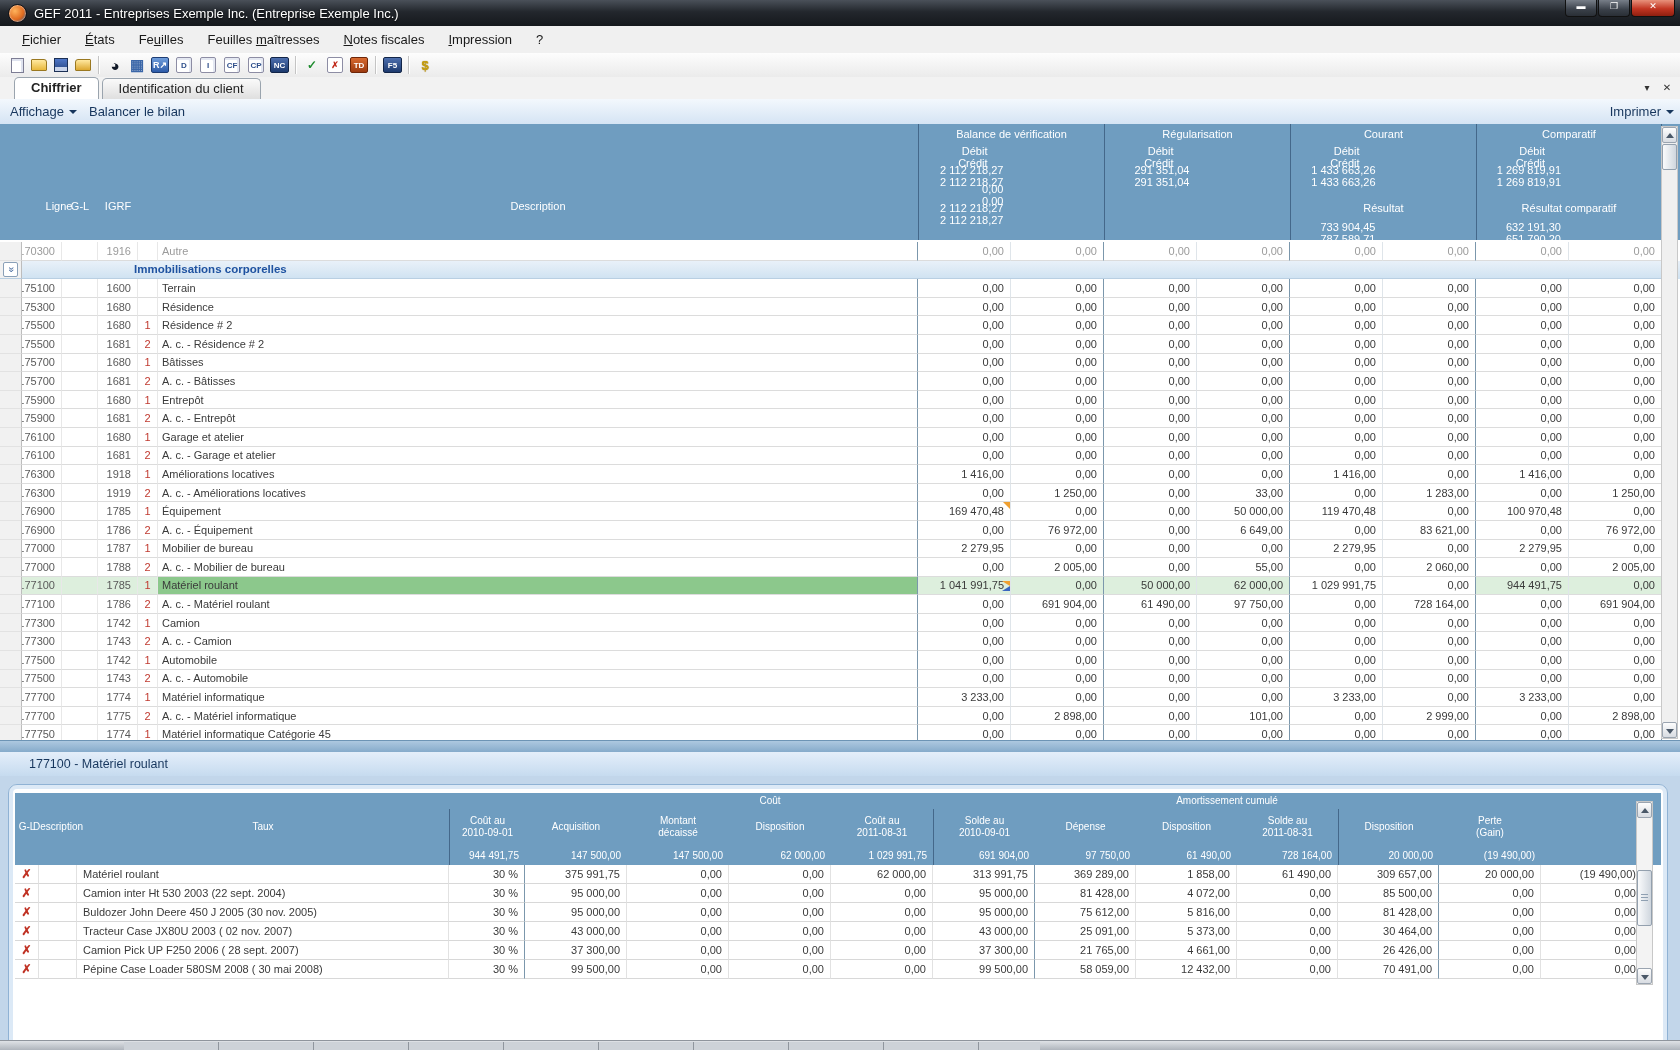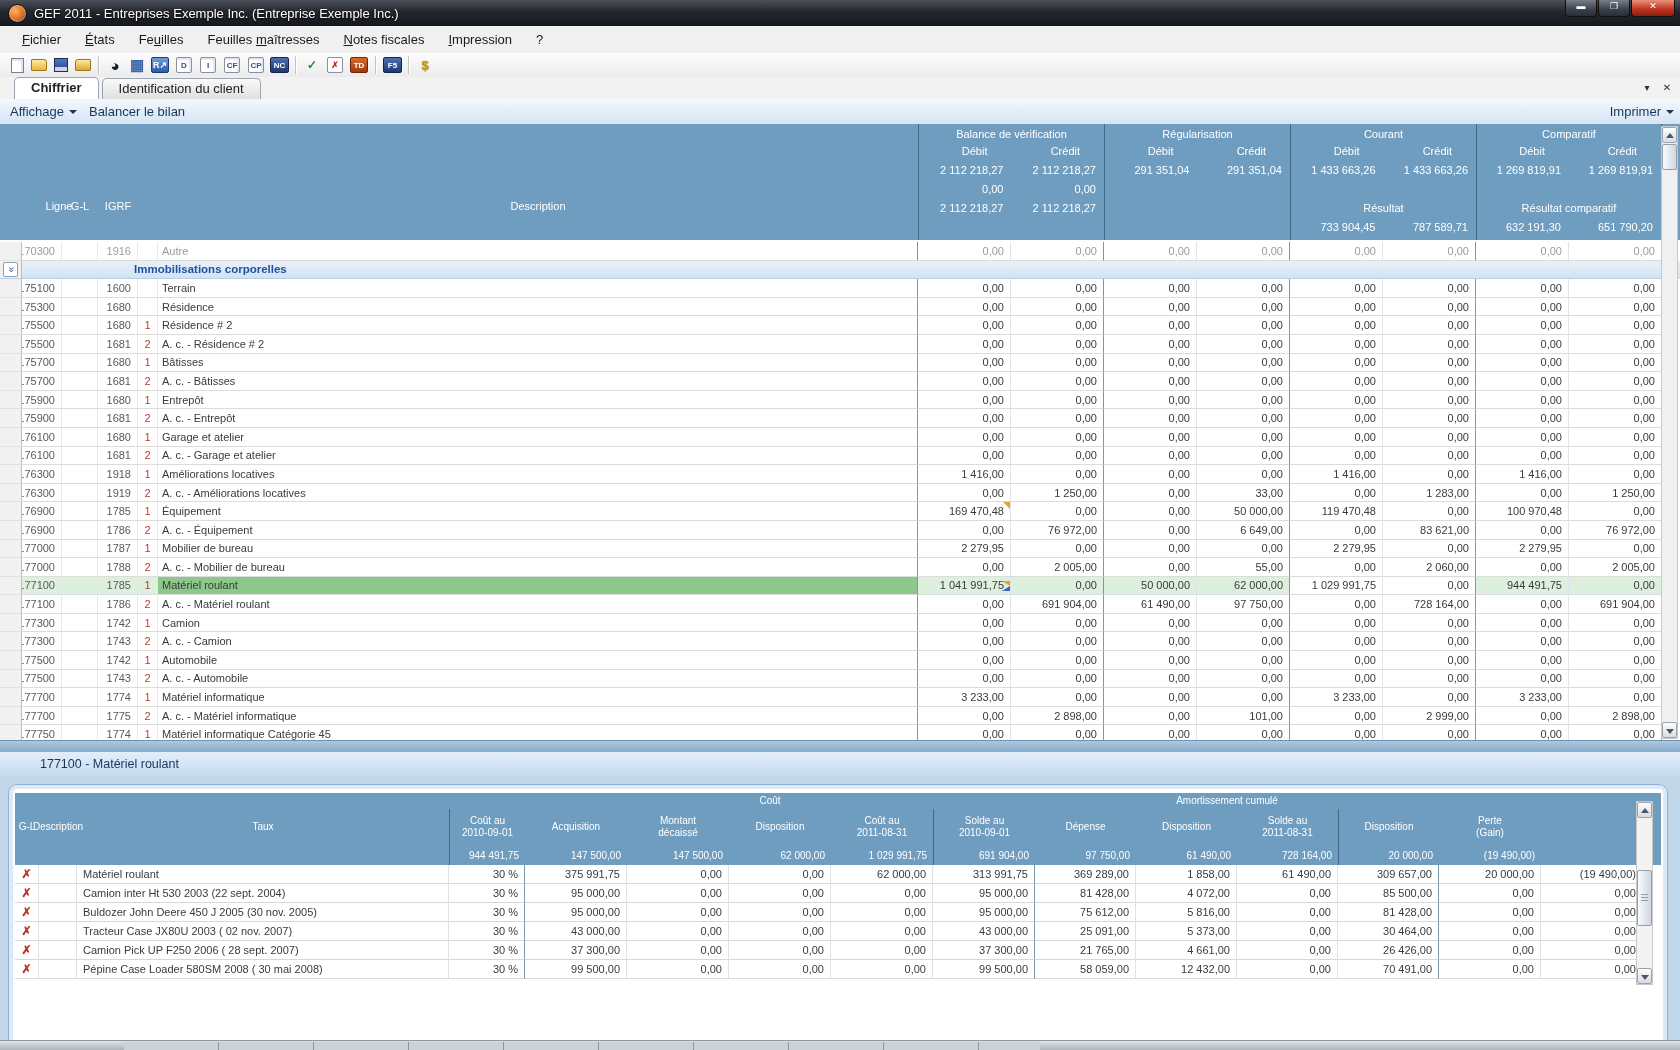--- a/index.html
+++ b/index.html
@@ -82,21 +82,21 @@
          display:grid;grid-template-columns:918px 186px 186px 186px 186px 18px;}
   .ghead-left{position:relative;}
   .corner-lbl{position:absolute;top:76px;height:16px;text-align:center;}
   .cl-ligne{left:39px;width:40px;}
   .cl-gl{left:62px;width:36px;}
   .cl-igrf{left:98px;width:40px;}
   .cl-desc{left:158px;width:760px;}
   .hgroup{border-left:1px solid #44688a;padding-top:4px;box-sizing:border-box;}
   .hgroup:nth-child(5){border-right:1px solid #44688a;}
   .hg-label{height:17px;text-align:center;}
-  .hg-row{height:19px;display:flex;}
+  .hg-row{height:19px;display:flex;flex-direction:column;}
   .hg-half{width:50%;text-align:right;box-sizing:border-box;}
   .hg-half.lbl{padding-right:24px;}
   .hg-half.val{padding-right:8px;}
   .hg-result{width:100%;text-align:center;}
   .ghead-spacer{background:#6f9dc0;}
 
   
   .gbody{top:240px;height:500px;background:#fff;overflow:hidden;padding-top:2px;box-sizing:border-box;}
   .grow{display:grid;grid-template-columns:22px 40px 36px 40px 20px 760px repeat(8,93px);
         height:18.6px;box-sizing:border-box;font-size:11px;color:#3a3a3a;align-items:center;}
@@ -140,21 +140,21 @@
   .sb-btn.down::after{top:6px;border-top:5px solid #4a5868;}
   .sb-thumb{position:absolute;left:0;width:15px;background:linear-gradient(90deg,#fafbfc,#cfd6de);
             border:1px solid #93a0ae;border-radius:2px;box-sizing:border-box;}
   .vs-main .sb-thumb{top:17px;height:26px;}
   .sb-grip{position:absolute;left:3px;right:3px;top:50%;height:7px;margin-top:-4px;
            background:repeating-linear-gradient(#8fa0b2 0 1px,transparent 1px 3px);}
 
   
   .splitter{top:740px;height:12px;background:linear-gradient(#adc8e0,#82a8c9);border-top:1px solid #6d94b5;}
   .dtitle{top:752px;height:24px;background:linear-gradient(#e4eefa,#c6dbef);
-          font-size:12.5px;color:#17365d;display:flex;align-items:center;padding-left:40px;}
+          font-size:12.5px;color:#17365d;display:flex;align-items:center;padding-left:29px;}
 
   
   .dwrap{top:776px;bottom:10px;background:#c2d6ea;}
   .detail-box{position:absolute;left:8px;right:12px;top:8px;bottom:-6px;background:#fff;
               border:1px solid #8fb2d4;border-radius:9px 9px 0 0;
               box-shadow:inset 0 0 0 4px #dce9f6;overflow:hidden;}
   .dgrid{display:grid;grid-template-columns:24px 38px 1fr 76px repeat(5,102px) repeat(4,101px) 102px 102px 18px;}
   .dhead{margin:8px 6px 0 6px;background:#6f9dc0;color:#fff;font-size:10px;}
   .dh-grouprow{height:16px;position:relative;}
   .dh-group{position:absolute;top:0;height:16px;text-align:center;line-height:16px;}

